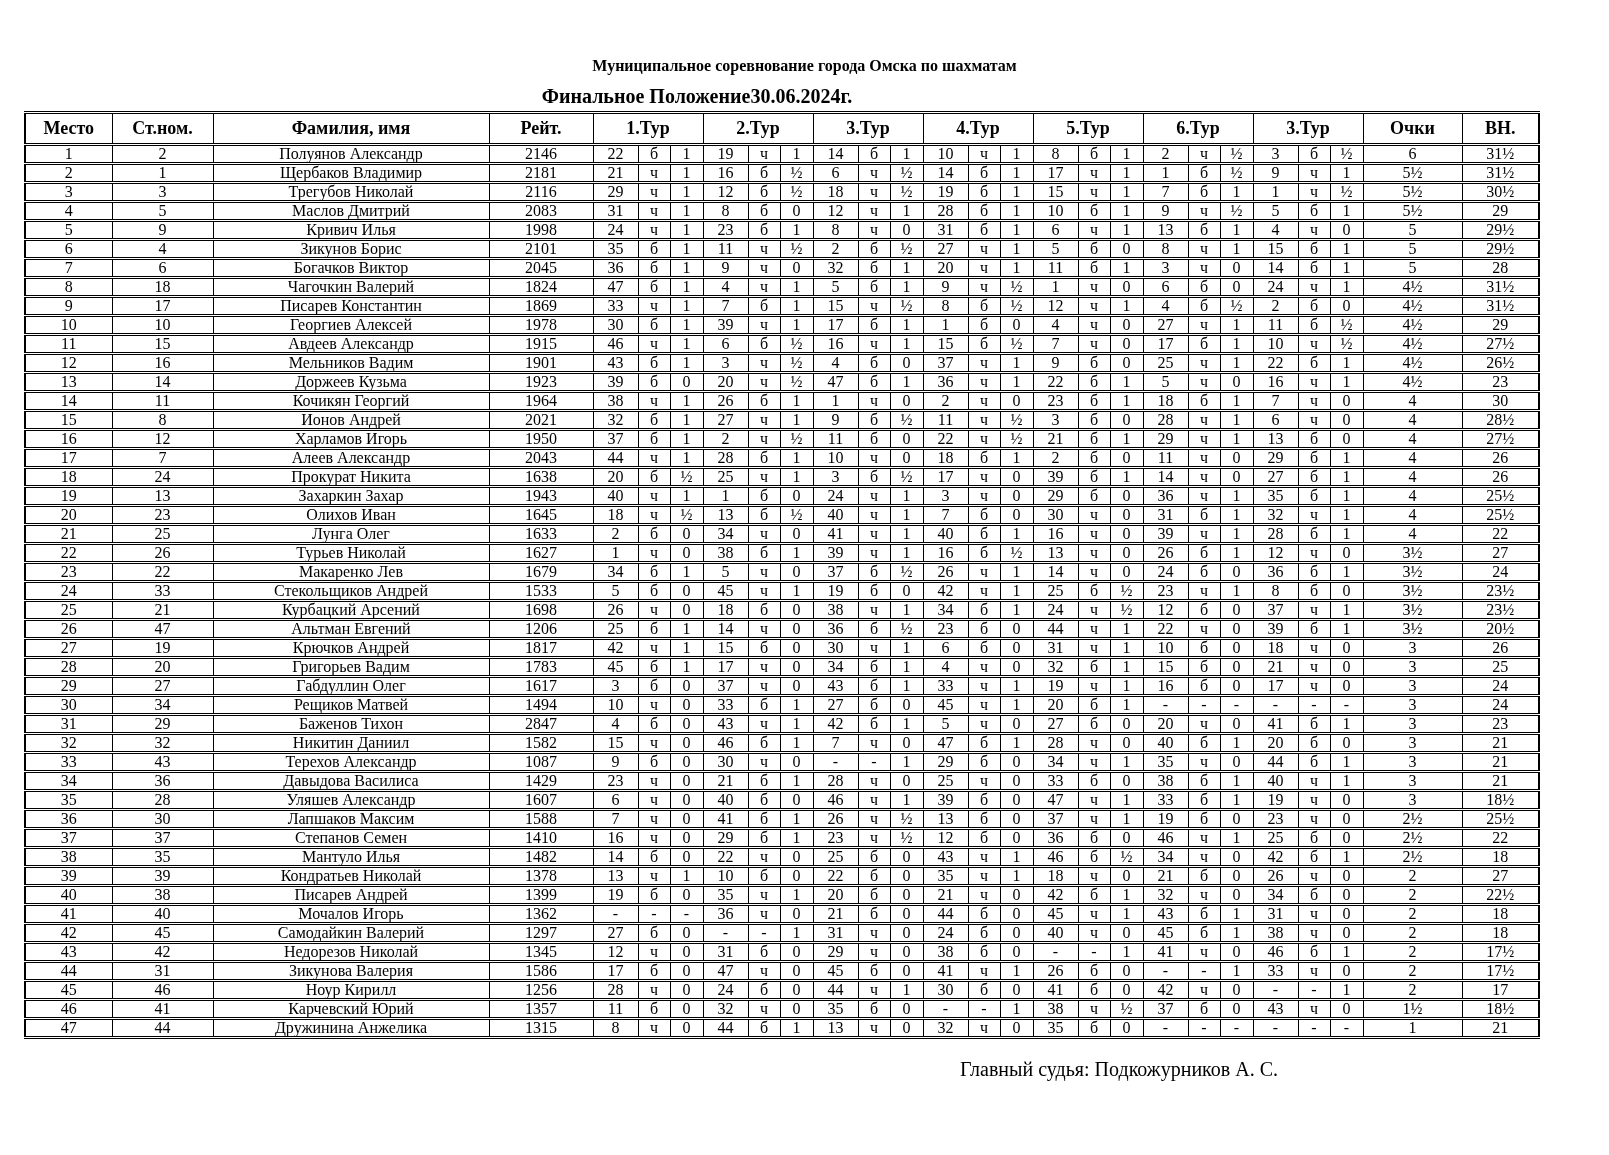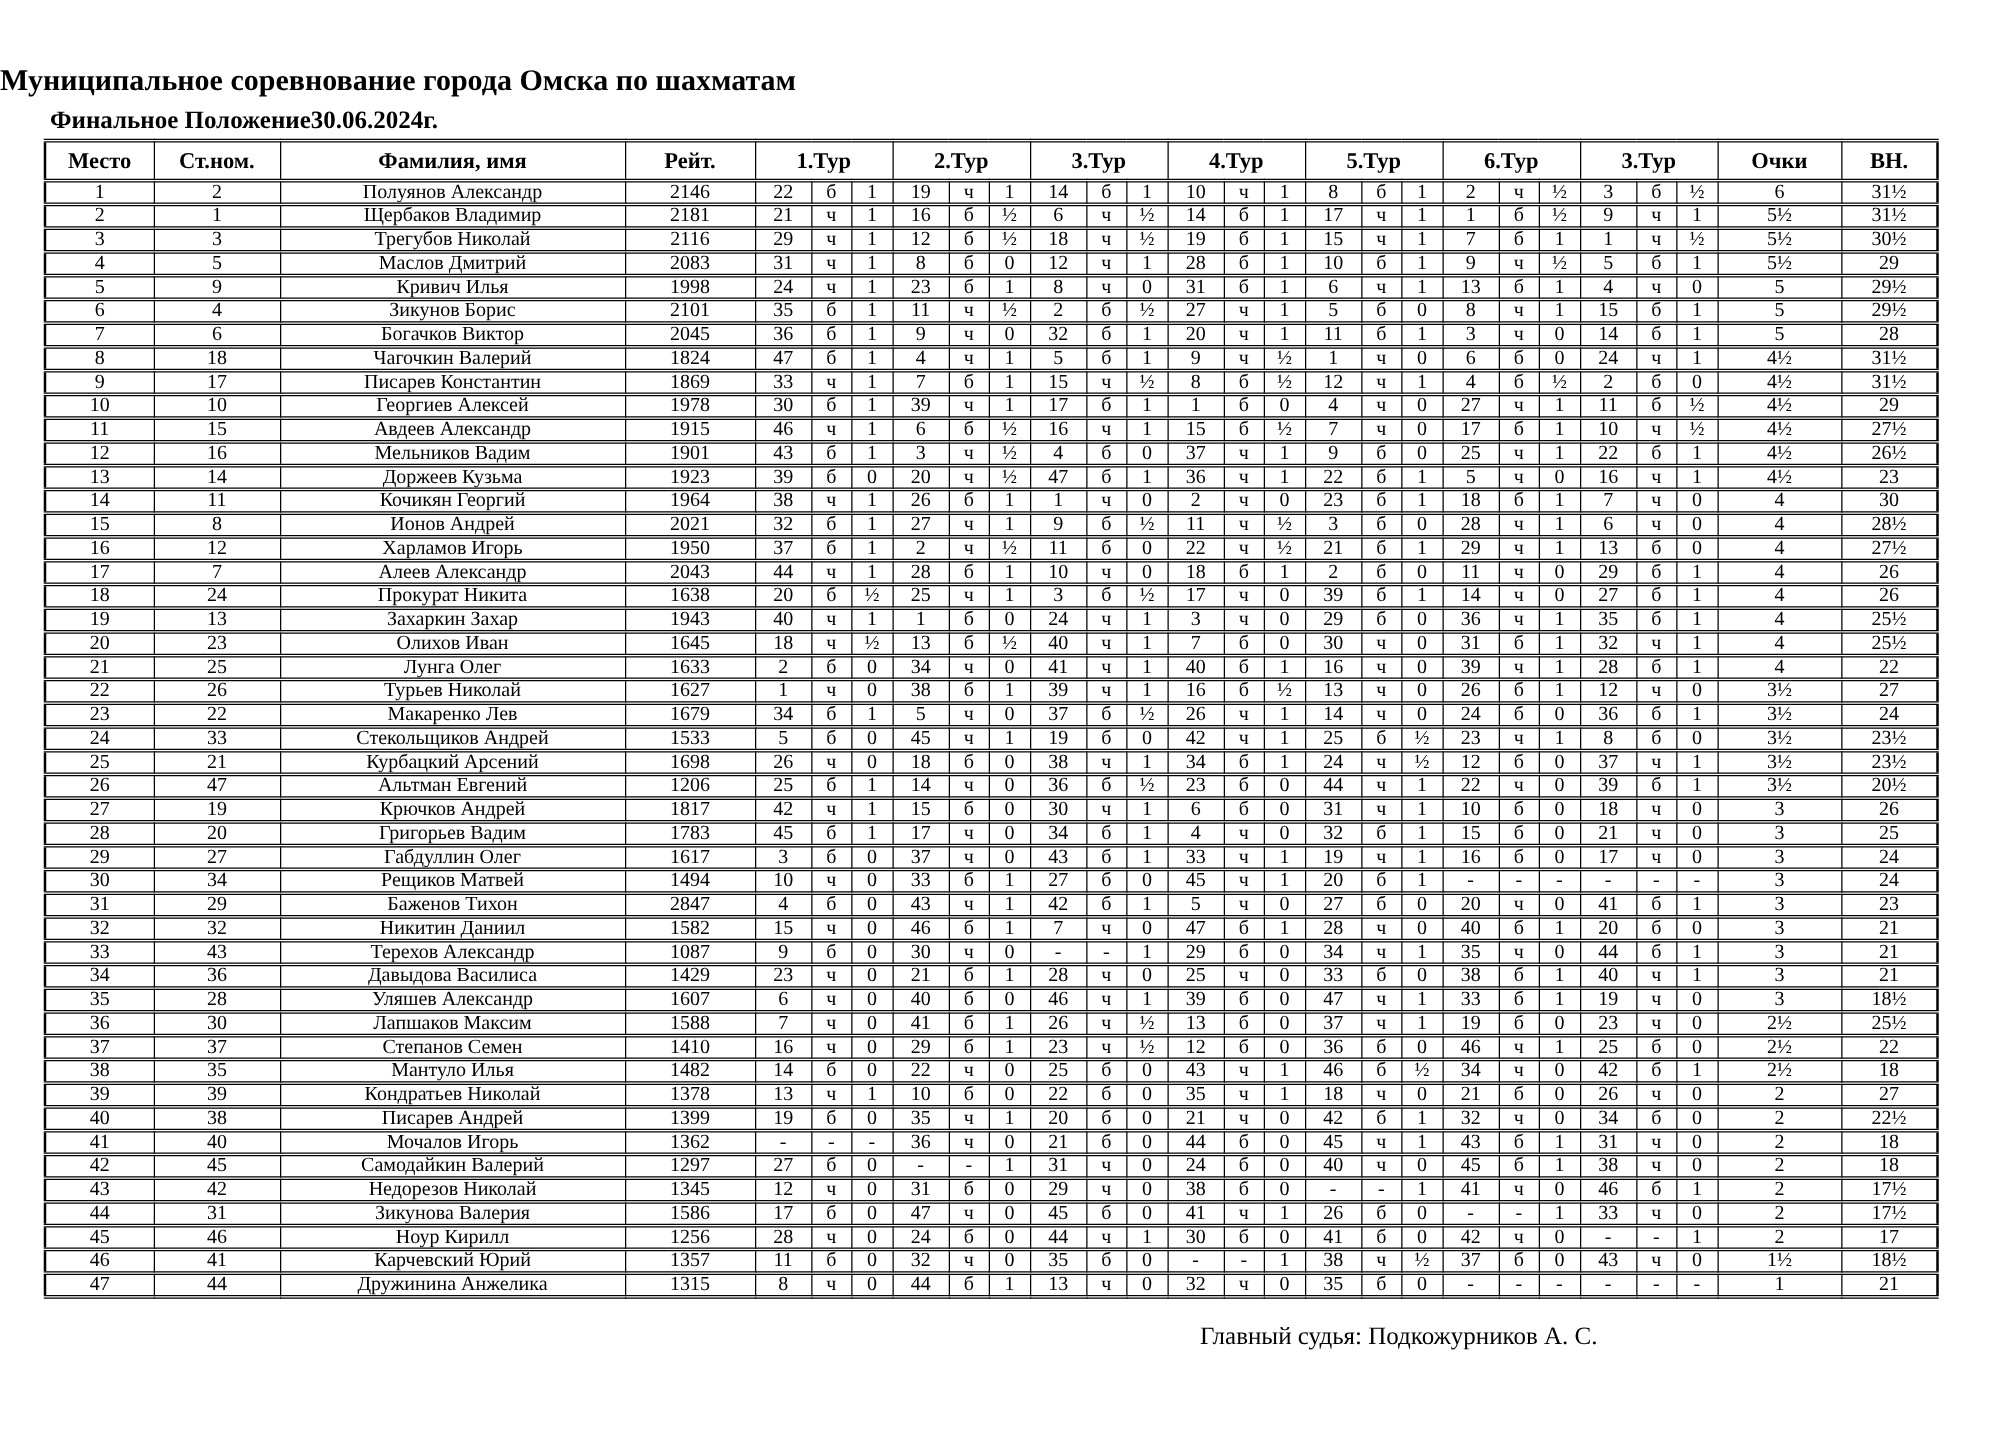--- a/index.html
+++ b/index.html
@@ -1,27 +1,27 @@
 <!DOCTYPE html>
 <html><head>
 <meta charset="utf-8">
 <style>
   html, body { margin:0; padding:0; }
   body {
     width:1609px; height:1155px; background:#ffffff; color:#000;
     font-family:"Liberation Serif", serif; overflow:hidden;
   }
   .page { padding-top:52px; }
-  .title-line { font-weight:bold; font-size:24px; line-height:27px; }
+  .title-line { text-align:center; font-weight:bold; font-size:16px; line-height:27px; }
   .sub-row {
-    display:flex; justify-content:flex-start; align-items:flex-end;
-    font-weight:bold; font-size:20px; padding:6px 280px 3px 40px;
+    display:flex; justify-content:center; align-items:flex-end;
+    font-weight:bold; font-size:20px; padding:6px 280px 3px 40px;margin-left:25px;
   }
   table.results {
-    margin-left:35px; width:1516px; table-layout:fixed;
+    margin-left:24px; width:1516px; table-layout:fixed;
     border-collapse:collapse; border:2px solid #000;
   }
   table.results th, table.results td {
     border:1px solid #000; padding:0; overflow:hidden; white-space:nowrap;
   }
   table.results tr { border-top:3px double #000; border-bottom:3px double #000; }
   table.results th {
     font-size:18px; font-weight:bold; height:29px; text-align:center;
   }
   table.results td {

